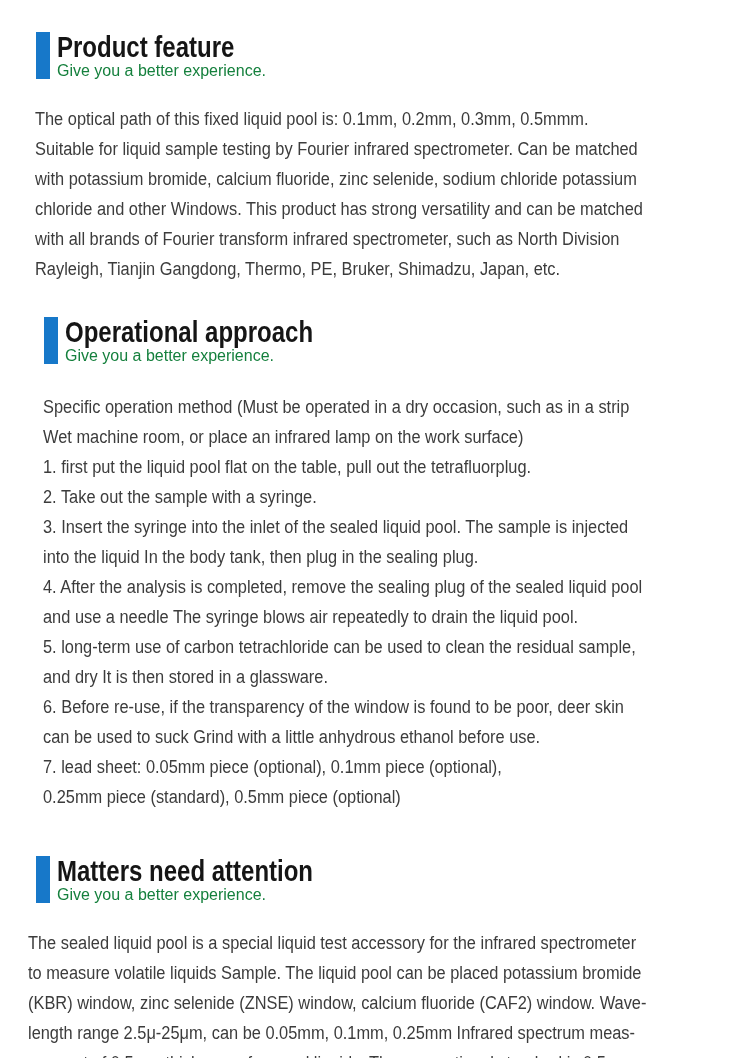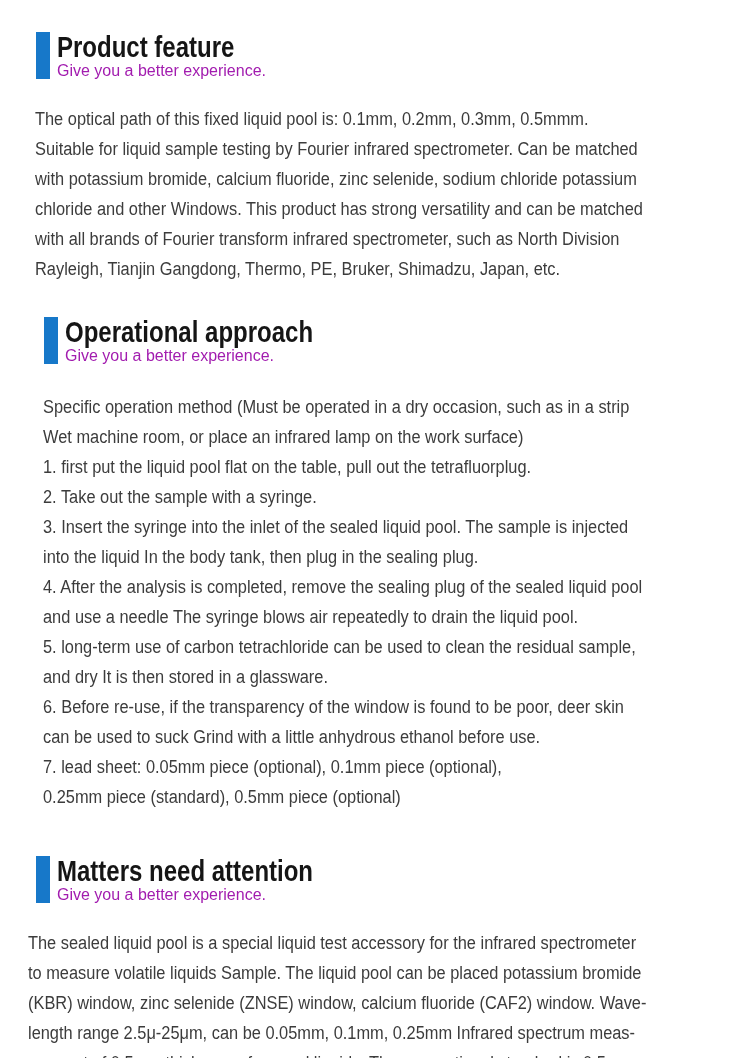--- a/index.html
+++ b/index.html
@@ -32,21 +32,21 @@
     color: #151515;
     line-height: 30px;
     letter-spacing: 0px;
     transform: scaleX(0.80);
     transform-origin: 0 0;
     white-space: nowrap;
     font-family: "Liberation Sans", sans-serif;
   }
   .section-subtitle {
     font-size: 16px;
-    color: #a21caf;
+    color: #15803d;
     line-height: 18px;
     white-space: nowrap;
   }
 
   .section-body {
     font-size: 18px;
     color: #3c3c3c;
     line-height: 30px;
     white-space: pre;
     transform: scaleX(0.91);

